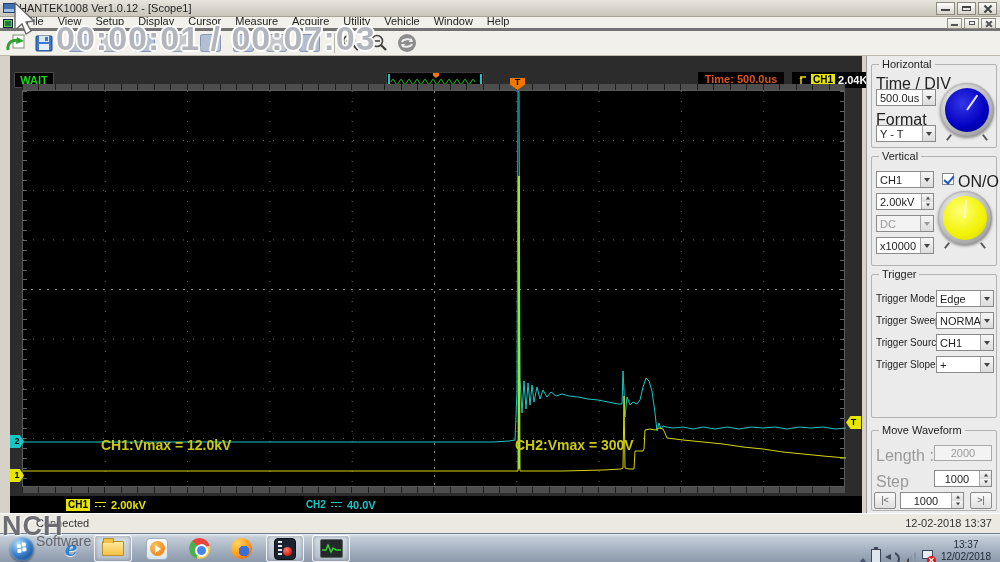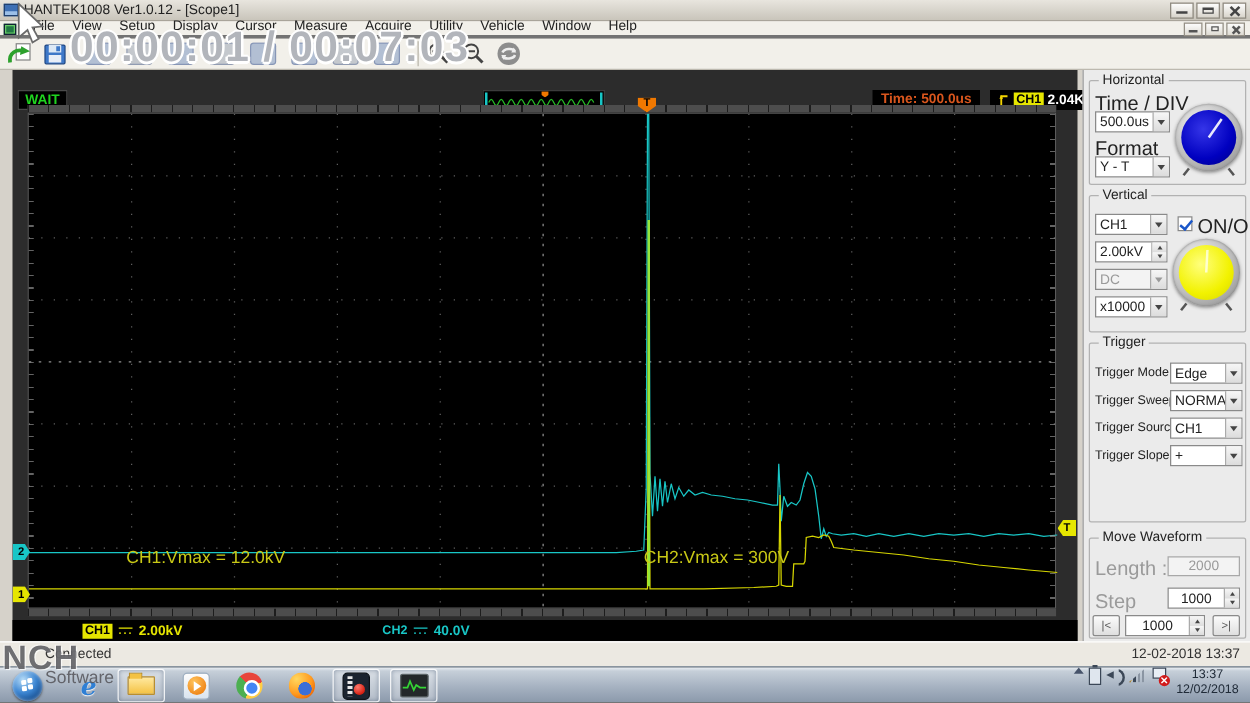--- a/index.html
+++ b/index.html
@@ -64,21 +64,21 @@
   #trigread .lvl { color:#fff; font-size:11px; font-weight:bold; }
 
   
   .hruler { position:absolute; left:12px; width:823px; height:6px; background:
     repeating-linear-gradient(90deg,#1d1d1d 0 1px,transparent 1px 16.46px), #4d4d4d; }
   #plot { position:absolute; left:12px; top:34px; width:823px; height:397px; background:#000; border:1px solid #5a5a5a; }
   .vticks { position:absolute; top:0; bottom:0; width:4px; background:
     repeating-linear-gradient(180deg,#8f8f8f 0 1px,transparent 1px 9.92px); opacity:.7; }
   .vticks.l { left:0; } .vticks.r { right:0; }
   #wave-svg { position:absolute; left:0; top:0; }
-  .anno { position:absolute; color:#c9c916; font-size:14px; white-space:nowrap; }
+  .anno { position:absolute; color:#c9c916; font-size:14px; white-space:nowrap;font-weight:bold; }
 
   
   .marker { position:absolute; font-size:9px; font-weight:bold; color:#000; text-align:center; line-height:13px; }
   #mk-top { left:500px; top:22px; width:15px; height:12px; background:#f07800;
     clip-path:polygon(0 0,100% 0,100% 55%,50% 100%,0 55%); line-height:9px; }
   #mk-ch2 { left:0; top:379px; width:14px; height:13px; background:#18c6c6;
     clip-path:polygon(0 0,70% 0,100% 50%,70% 100%,0 100%); }
   #mk-ch1 { left:0; top:413px; width:14px; height:13px; background:#e6e600;
     clip-path:polygon(0 0,70% 0,100% 50%,70% 100%,0 100%); }
   #mk-trig { left:836px; top:360px; width:15px; height:13px; background:#e6e600;
@@ -173,21 +173,21 @@
   .firefox { width:21px; height:21px; border-radius:50%;
     background:radial-gradient(circle at 62% 62%, #3a6fd8 0 28%, transparent 30%),
                radial-gradient(circle at 30% 25%, #ffd75e, #ff9a1f 55%, #e65c00 90%); }
   .debut { width:22px; height:22px; border-radius:4px; background:#1b2430; border:1px solid #0c1218; position:relative; }
   .debut::before { content:""; position:absolute; left:3px; top:2px; bottom:2px; width:4px;
     background:repeating-linear-gradient(180deg,#e8e8e8 0 2px,#1b2430 2px 4px); }
   .debut::after { content:""; position:absolute; right:3px; bottom:3px; width:9px; height:9px; border-radius:50%;
     background:radial-gradient(circle at 35% 30%, #ff7a6e, #d61f11 70%); }
   .hantek-ico { width:23px; height:19px; background:#24282a; border:1px solid #5c6467; border-radius:2px;
     display:flex; align-items:center; justify-content:center; }
-  #tray { position:absolute; right:0; top:0; height:29px; display:flex; align-items:flex-start; gap:4px; padding-right:5px; }
+  #tray { position:absolute; right:0; top:0; height:29px; display:flex; align-items:flex-end; gap:4px; padding-right:5px; }
   .expand { width:0; height:0; border:4px solid transparent; border-bottom:5px solid #46536a; margin-top:-4px; }
   .battery { width:10px; height:14px; border:1px solid #3b4757; background:#dfe6ee; position:relative; }
   .battery::before { content:""; position:absolute; left:2px; top:-3px; width:4px; height:2px; background:#3b4757; }
   .vol { position:relative; width:14px; height:12px; }
   .vol::before { content:""; position:absolute; left:0; top:3px; border-top:3px solid transparent; border-bottom:3px solid transparent;
     border-left:0; border-right:6px solid #3b4757; width:0; height:0; }
   .vol::after { content:""; position:absolute; left:6px; top:1px; width:7px; height:10px;
     border:2px solid #3b4757; border-left:none; border-radius:0 8px 8px 0; border-top-left-radius:0; clip-path:inset(0 0 0 45%); }
   .net { position:relative; width:14px; height:12px;
     background:linear-gradient(90deg,#3b4757 0 2px,transparent 2px 3.5px,#3b4757 3.5px 5.5px,transparent 5.5px 7px,#8a95a3 7px 9px,transparent 9px 10.5px,#8a95a3 10.5px 12.5px,transparent 12.5px);

